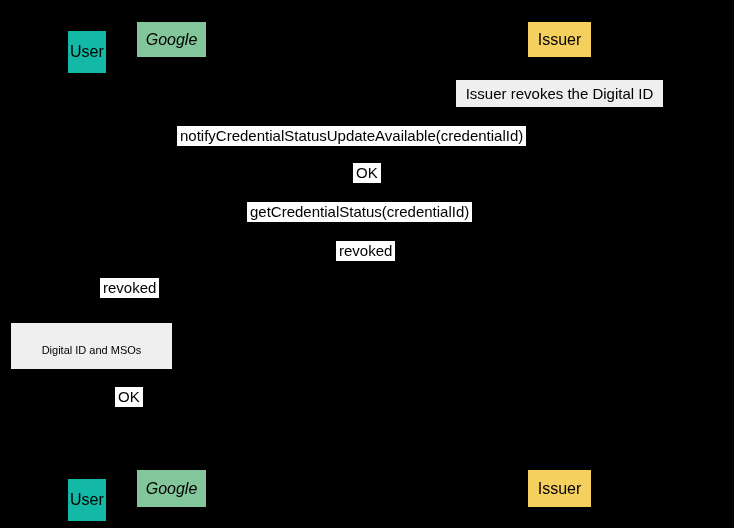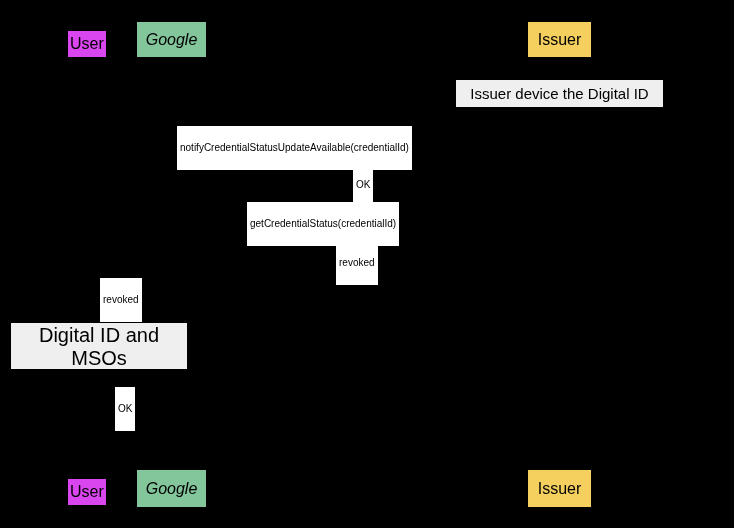--- a/index.html
+++ b/index.html
@@ -21,81 +21,81 @@
   
   .lifeline {
     position: absolute;
     top: 57px;
     height: 414px;
     width: 1px;
     background: #000000;
   }
   .actor-label {
     position: absolute;
-    background: #d946ef;
+    background: #14b8a6;
     color: #000000;
     font-size: 16px;
     line-height: 18px;
-    padding: 4px 2px;
+    padding: 12px 2px;
     white-space: nowrap;
   }
   .participant {
     position: absolute;
     display: flex;
     align-items: center;
     justify-content: center;
     font-size: 16px;
     color: #000000;
   }
   .participant.google { background: #83c69b; font-style: italic; }
   .participant.issuer { background: #f6d05e; text-align: center; }
   .msg {
     position: absolute;
     background: #ffffff;
     color: #000000;
-    font-size: 10px;
+    font-size: 15px;
     line-height: 20px;
-    padding: 12px 3px;
+    padding: 0 3px;
     white-space: nowrap;
   }
   .note {
     position: absolute;
     background: #efefef;
     color: #000000;
     text-align: center;
     box-sizing: border-box;
   }
   .note.single {
     font-size: 15px;
     line-height: 27px;
     width: 207px;
     height: 27px;
   }
   .note.multi {
-    font-size: 20px;
+    font-size: 11px;
     line-height: 23px;
-    width: 176px;
+    width: 161px;
     height: 46px;
-    padding-top: 1px;
+    padding-top: 16px;
   }
 </style>
 </head>
 <body>
 
 <div class="canvas">
 
   <div class="lifeline" style="left:84px;"></div>
   <div class="lifeline" style="left:171px;"></div>
   <div class="lifeline" style="left:559px;"></div>
 
   <div class="actor-label" style="left:68px; top:31px;">User</div>
   <div class="participant google" style="left:137px; top:22px; width:69px; height:35px;">Google</div>
   <div class="participant issuer" style="left:528px; top:22px; width:63px; height:35px;">Issuer</div>
 
-  <div class="note single" style="left:456px; top:80px;">Issuer device the Digital ID</div>
+  <div class="note single" style="left:456px; top:80px;">Issuer revokes the Digital ID</div>
 
   <div class="msg" style="left:177px; top:126px;">notifyCredentialStatusUpdateAvailable(credentialId)</div>
 
   <div class="msg" style="left:353px; top:163px;">OK</div>
 
   <div class="msg" style="left:247px; top:202px;">getCredentialStatus(credentialId)</div>
 
   <div class="msg" style="left:336px; top:241px;">revoked</div>
 
   <div class="msg" style="left:100px; top:278px;">revoked</div>

